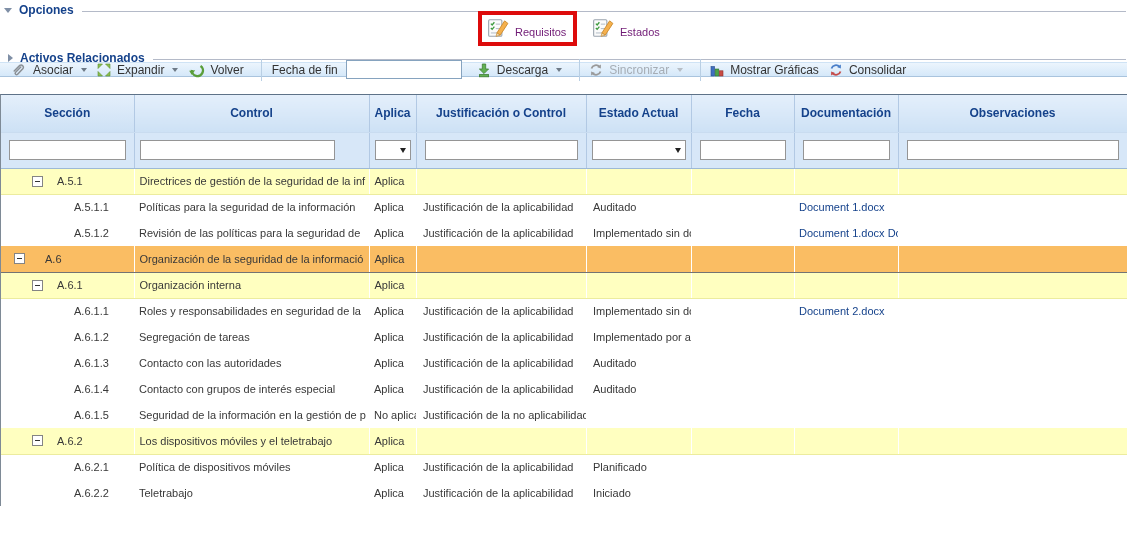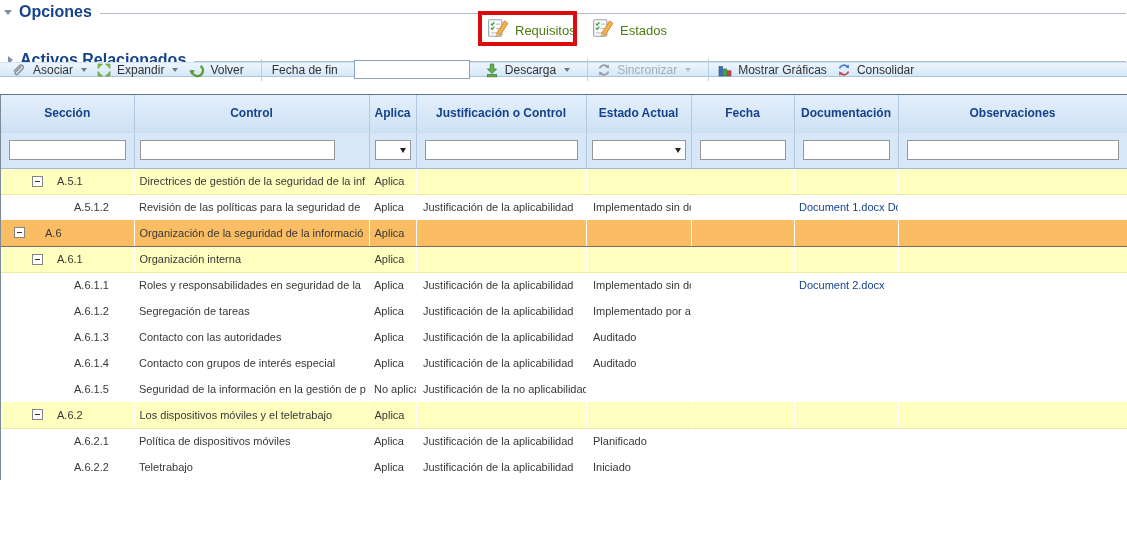--- a/index.html
+++ b/index.html
@@ -6,42 +6,42 @@
   html,body { width:1127px; height:551px; background:#fff; overflow:hidden;
               font-family:"Liberation Sans", sans-serif; }
   #stage { position:relative; width:1127px; height:551px; background:#fff; }
 
   
   .group-header { position:absolute; left:0; right:0; display:flex; align-items:center; }
   .group-header .tri-down { width:0; height:0; border-left:4px solid transparent; border-right:4px solid transparent;
                             border-top:5px solid #7f8fa6; margin-left:4px; }
   .group-header .tri-right { width:0; height:0; border-top:4px solid transparent; border-bottom:4px solid transparent;
                              border-left:5px solid #7f8fa6; margin-left:6px; }
-  .group-header .gh-label { color:#15428b; font-weight:bold; font-size:16px; margin-left:7px; white-space:nowrap; }
+  .group-header .gh-label { color:#15428b; font-weight:bold; font-size:12px; margin-left:7px; white-space:nowrap; }
   .group-header .gh-rule { flex:1; height:1px; background:#b4bac8; margin-left:8px; margin-right:1px; margin-top:2px; }
 
   
   .opt-btn { position:absolute; display:flex; align-items:flex-end; gap:6px; cursor:pointer; }
-  .opt-btn .opt-label { color:#4d7c0f; font-size:13px; padding-bottom:1px; }
+  .opt-btn .opt-label { color:#701a75; font-size:11px; padding-bottom:1px; }
   #requisitos-highlight { position:absolute; left:478px; top:11px; width:99px; height:35px;
                           border:4px solid #dd0b0b; pointer-events:none; z-index:20; }
 
   
   #toolbar { position:absolute; top:62px; left:0; width:1127px; height:15px;
              background:linear-gradient(#ecf5fd,#d5e8f9);
              border-top:1px solid #cfe3f5; border-bottom:1px solid #a9c4de;
              display:flex; align-items:center; padding-left:10px; font-size:12px; color:#333; }
   .tb-item { display:flex; align-items:center; gap:5px; margin-right:9px; cursor:pointer; white-space:nowrap; }
   .tb-sep { width:1px; height:22px; background:#b9cfe4; margin:0 8px; }
   .caret { width:0; height:0; border-left:3.5px solid transparent; border-right:3.5px solid transparent;
            border-top:4px solid #6e7a87; margin-left:3px; }
   .tb-disabled { color:#a6adb5; cursor:default; }
   .tb-disabled .caret { border-top-color:#b7bec6; }
   #fecha-fin-input { width:116px; height:19px; border:1px solid #86a3bf; background:#fff; font-size:11px; padding:0 3px; }
-  .tb-label-static { margin:0 16px 0 2px; }
+  .tb-label-static { margin:0 8px 0 2px; }
 
   
   #grid { position:absolute; top:94px; left:0; width:1127px; border-top:1px solid #5e7288; border-left:1px solid #7e8a96; }
   table { border-collapse:collapse; table-layout:fixed; width:1126px; }
   th { height:37px; background:linear-gradient(#e4effb,#cde1f5); color:#15428b; font-size:12px; font-weight:bold;
        border-right:1px solid #b2c9e4; border-bottom:1px solid #c9dcf0; overflow:hidden; white-space:nowrap; }
   tr.filter-row td { height:36px; background:#d7e7f8; border-right:1px solid #b2c9e4; border-bottom:1px solid #9db9d6;
                      vertical-align:middle; overflow:hidden; }
   .filter-input { display:block; margin:0 auto; width:calc(100% - 16px); height:20px;
                   border:1px solid #959595; background:#fff; font-size:11px; padding:0 3px; }
@@ -247,20 +247,34 @@
             <td class="c-aplica">Aplica</td>
             <td class="c-just"></td>
             <td class="c-estado"></td>
             <td class="c-fecha"></td>
             <td class="c-doc"></td>
             <td class="c-obs"></td>
           </tr>
           <tr class="row-white">
             <td>
               <div class="sec-wrap lvl3">
+                <span class="sec-label">A.5.1.1</span>
+              </div>
+            </td>
+            <td class="c-control">Políticas para la seguridad de la información</td>
+            <td class="c-aplica">Aplica</td>
+            <td class="c-just">Justificación de la aplicabilidad</td>
+            <td class="c-estado">Auditado</td>
+            <td class="c-fecha"></td>
+            <td class="c-doc"><span class="doc-link">Document 1.docx</span></td>
+            <td class="c-obs"></td>
+          </tr>
+          <tr class="row-white">
+            <td>
+              <div class="sec-wrap lvl3">
                 <span class="sec-label">A.5.1.2</span>
               </div>
             </td>
             <td class="c-control">Revisión de las políticas para la seguridad de</td>
             <td class="c-aplica">Aplica</td>
             <td class="c-just">Justificación de la aplicabilidad</td>
             <td class="c-estado">Implementado sin docu</td>
             <td class="c-fecha"></td>
             <td class="c-doc"><span class="doc-link">Document 1.docx Doc</span></td>
             <td class="c-obs"></td>

